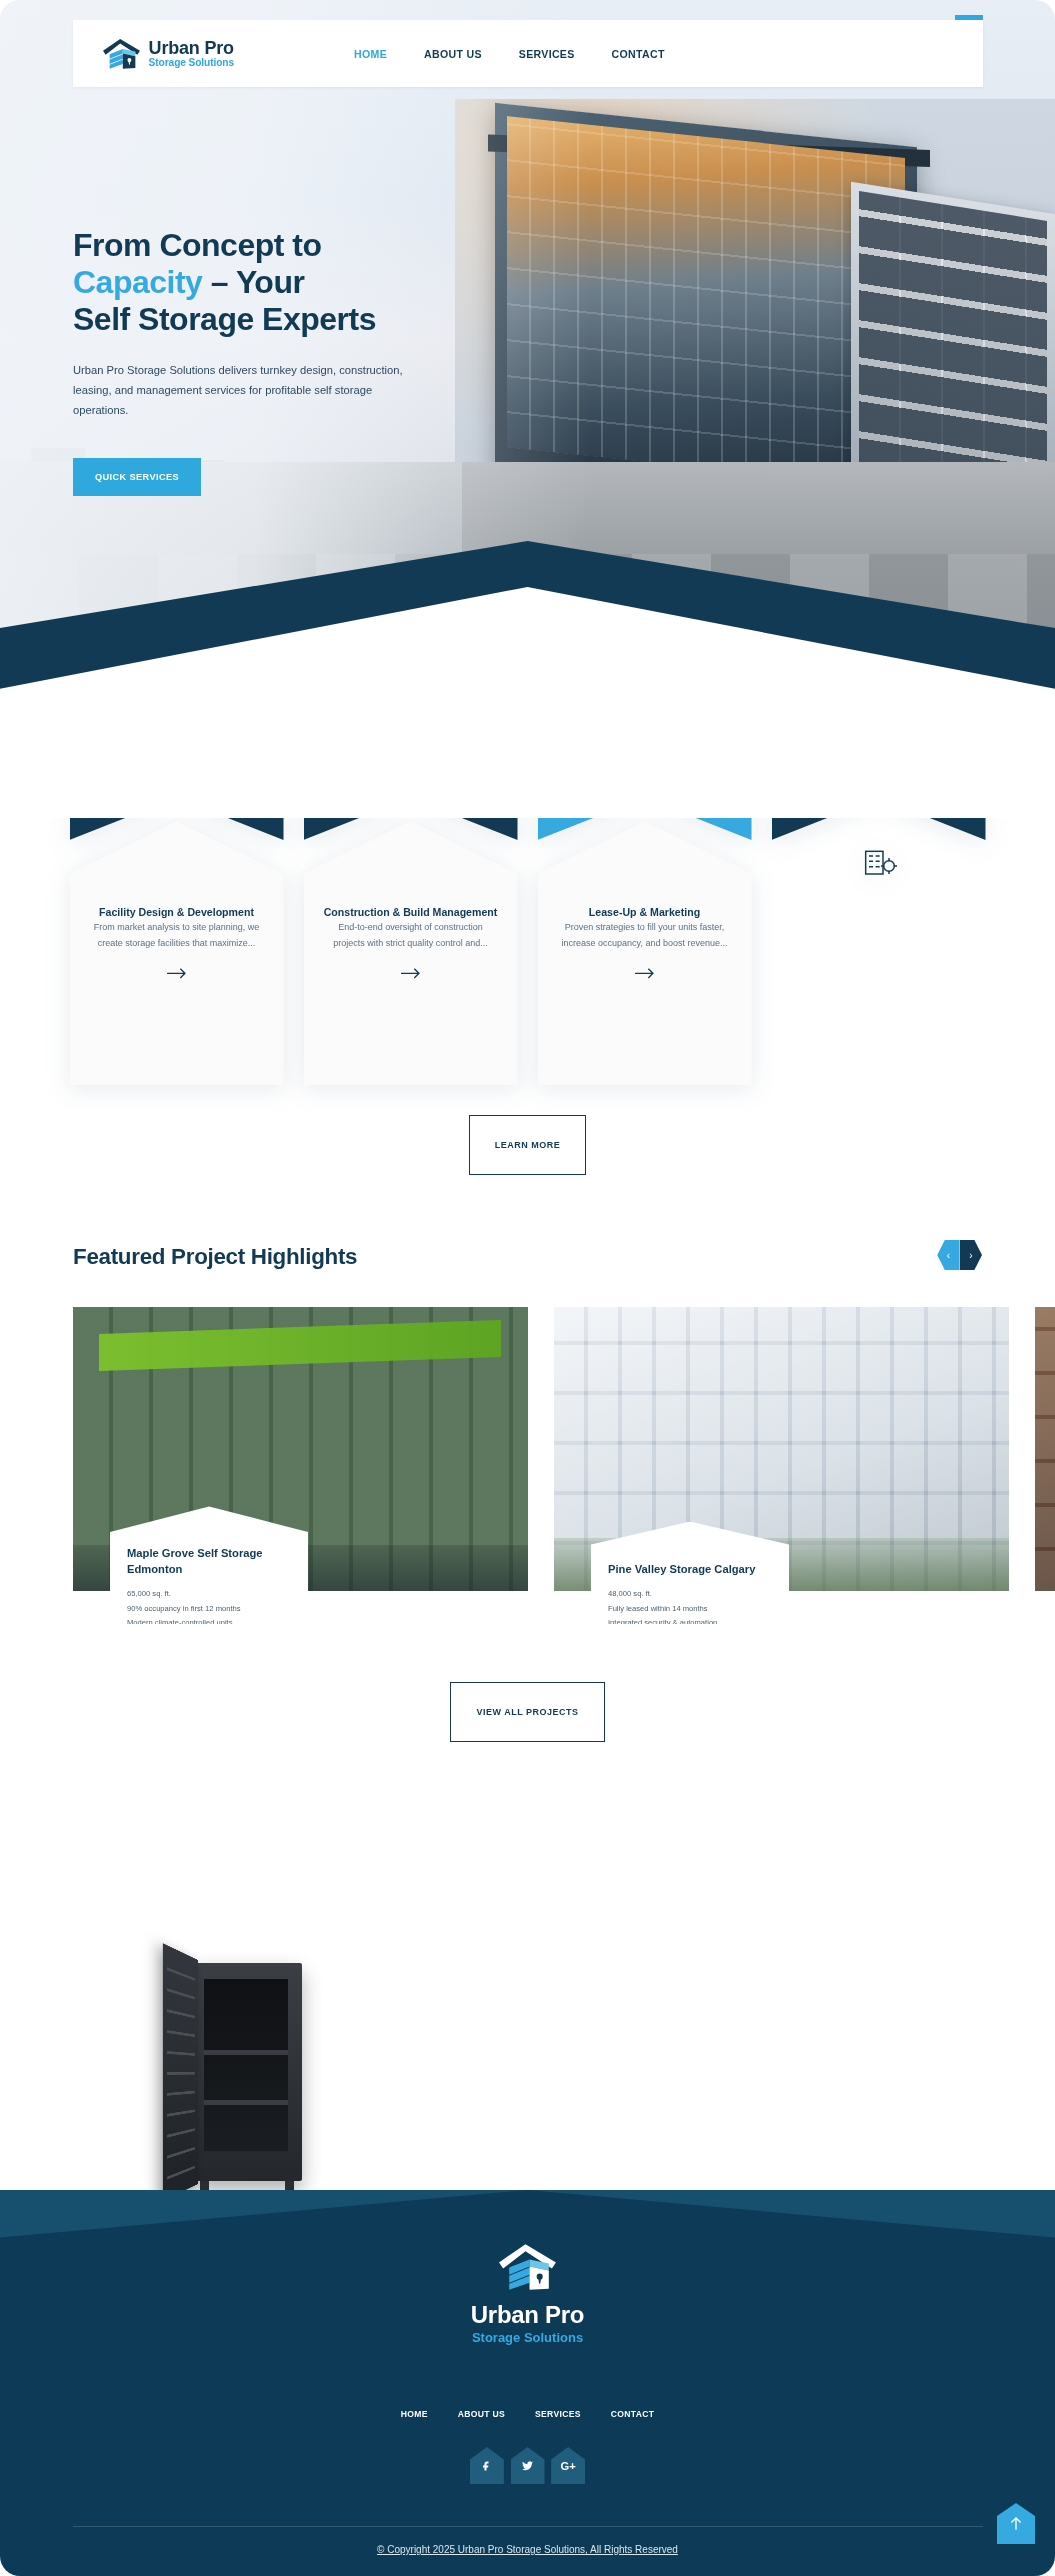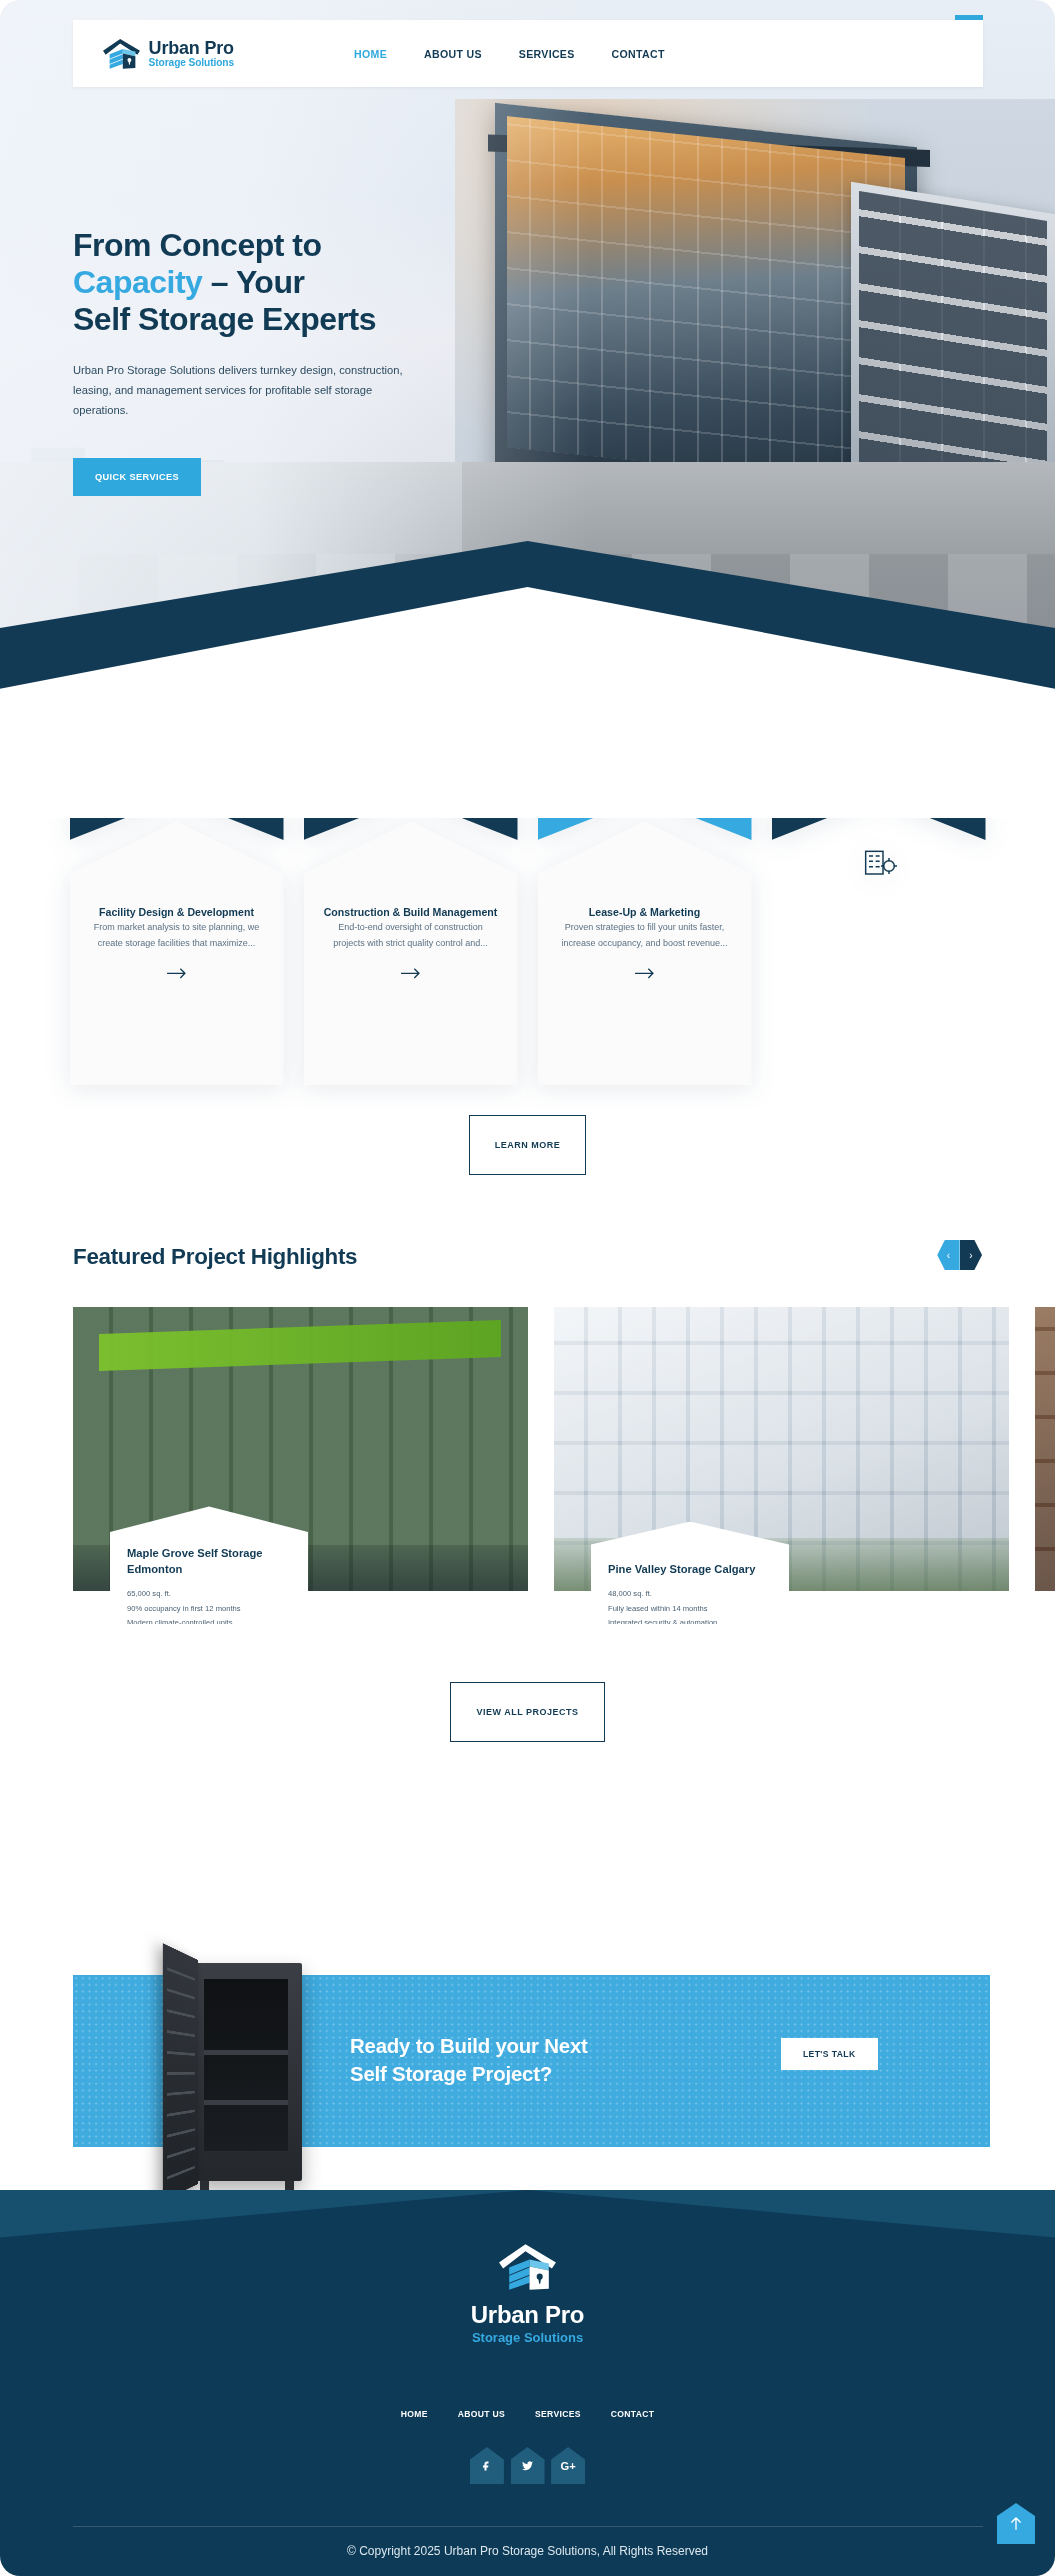--- a/index.html
+++ b/index.html
@@ -267,21 +267,21 @@
   .f-name { margin-top:9.2px; font-size:24px; font-weight:bold; color:#fff; letter-spacing:-0.3px; }
   .f-sub { margin-top:1.3px; font-size:13px; font-weight:bold; color:#36a9e1; }
   .f-links { position:absolute; left:0; top:219px; width:1055px; display:flex; justify-content:center; gap:30px; }
   .f-links a { color:#fff; font-size:8.6px; font-weight:bold; letter-spacing:0.3px; text-decoration:none; }
   .f-social { position:absolute; left:0; top:257px; width:1055px; display:flex; justify-content:center; gap:6.6px; }
   .soc {
     width:34px; height:37px; background:#215d7c; display:flex; align-items:center; justify-content:center;
     clip-path: polygon(0 100%, 0 34%, 50% 0, 100% 34%, 100% 100%); cursor:pointer; color:#fff;
   }
   .f-rule { position:absolute; left:73px; top:336px; width:910px; height:0.7px; background:rgba(255,255,255,.16); }
-  .f-copy { position:absolute; left:0; top:354px; width:1055px; text-align:center; font-size:12px; color:#dce7ee; }
+  .f-copy { position:absolute; left:0; top:354px; width:1055px; text-align:center; font-size:10px; color:#dce7ee;text-decoration:underline; }
   .totop {
     position:absolute; left:997px; top:2503px; width:38px; height:41px; background:#36a9e1;
     clip-path: polygon(0 100%, 0 32%, 50% 0, 100% 32%, 100% 100%);
     display:flex; align-items:center; justify-content:center; cursor:pointer; z-index:40;
   }
 </style>
 </head>
 <body>
 
 <div class="page">
@@ -469,27 +469,20 @@
 
       </div>
     </div>
 
     <div class="viewall-wrap">
       <button class="btn-outline">VIEW ALL PROJECTS</button>
     </div>
   </section>
 
   <section class="cta-sec">
-    <div class="cta-band">
-      <div class="cta-text">
-        <span>Ready to Build your Next</span><br>
-        <span>Self Storage Project?</span>
-      </div>
-      <button class="btn-talk">LET'S TALK</button>
-    </div>
     <div class="locker">
       <div class="lock-body"></div>
       <div class="lock-inner"></div>
       <div class="lock-shelf" style="top:112px"></div>
       <div class="lock-shelf" style="top:162px"></div>
       <div class="lock-door"></div>
       <div class="lock-legs">
           <span></span>
           <span></span>
         </div>

